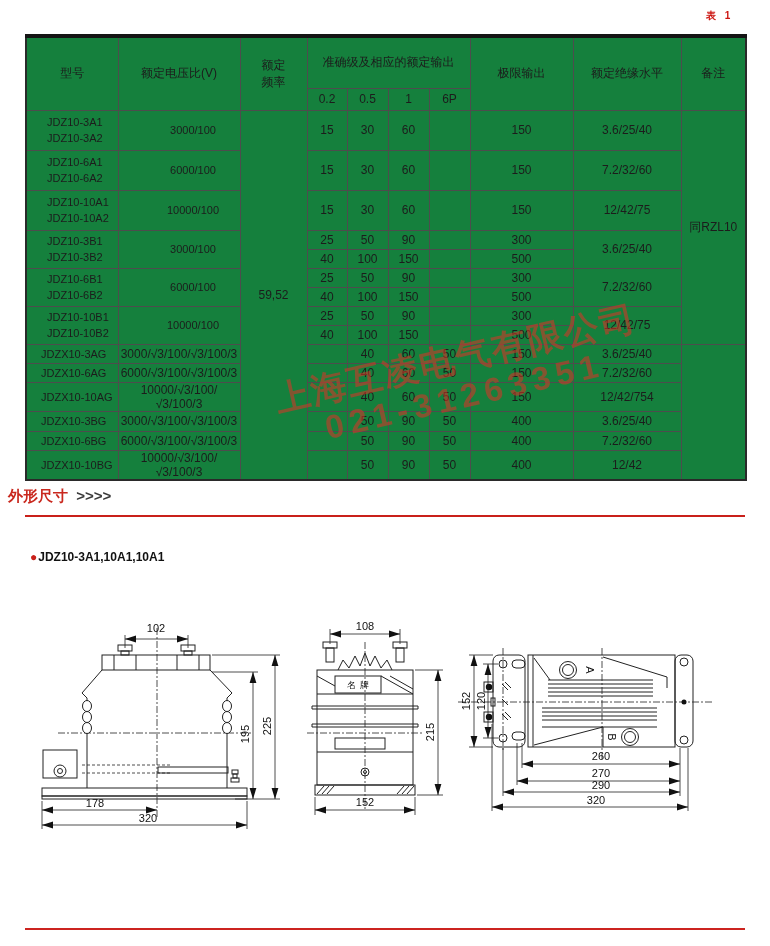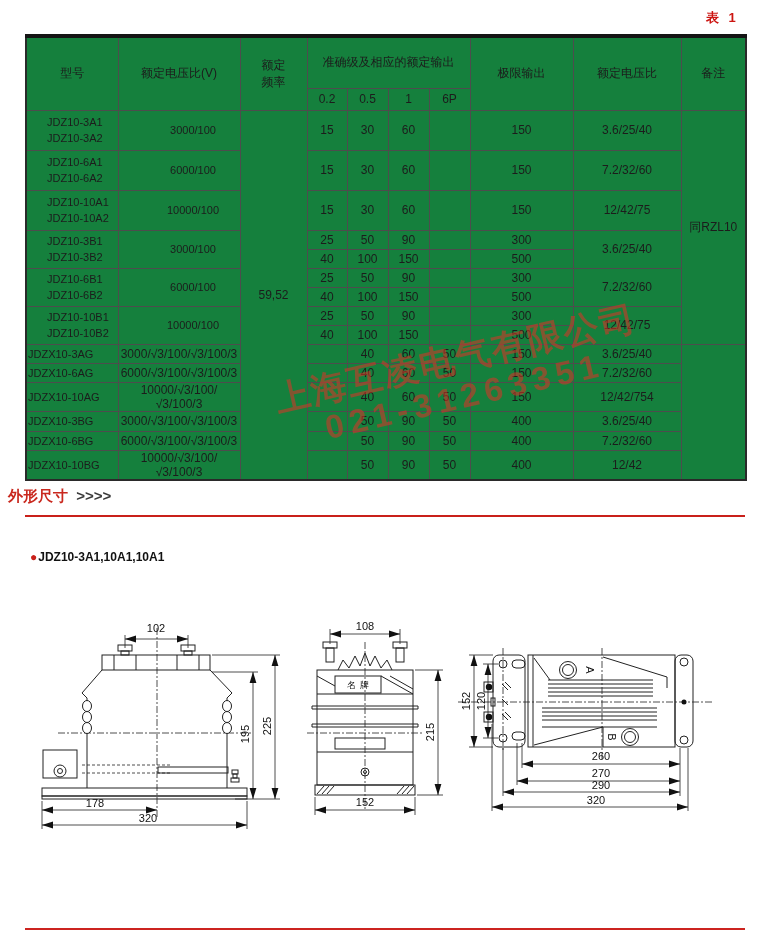--- a/index.html
+++ b/index.html
@@ -1,31 +1,31 @@
 <!DOCTYPE html>
 <html><head>
 <meta charset="utf-8">
 <style>
   html,body{margin:0;padding:0;background:#ffffff;}
   #page{position:relative;width:770px;height:946px;background:#fff;overflow:hidden;
         font-family:"Liberation Sans",sans-serif;color:#1c1c1c;}
 
   
-  .table-tag{position:absolute;left:706px;top:9px;color:#cc1511;font-size:13px;
+  .table-tag{position:absolute;left:706px;top:9px;color:#cc1511;font-size:10px;
              font-weight:bold;letter-spacing:3px;}
 
   
   .spec-table{position:absolute;left:25px;top:34px;width:720px;border-collapse:collapse;
               table-layout:fixed;background:#15803d;
               border:2px solid #2a2a2a;border-top:4px solid #141414;}
   .spec-table th,.spec-table td{border:1px solid #4d4d4d;text-align:center;
               vertical-align:middle;padding:0;font-weight:normal;font-size:12px;color:#1c1c1c;}
   .h-head{height:52px}.h-sub{height:22px}.h-a{height:40px}.h-b{height:19px}.h-x{height:19.4px}
   td.model{text-align:left;padding-left:20px;font-size:11px;line-height:16px;}
-  td.model-x{text-align:left;padding-left:1px;font-size:11px;}
+  td.model-x{text-align:left;padding-left:14px;font-size:11px;}
   td.ratio{font-size:11px;padding-left:28px;}
   td.ratio-x{font-size:12px;}
   th.hdr{font-size:12px;}
 
   
   .watermark{position:absolute;left:240px;top:338px;width:440px;transform:rotate(-13deg);
              color:#dd3326;opacity:.55;font-weight:bold;text-align:center;
              pointer-events:none;z-index:6;line-height:1.15;}
   .wm1{font-size:35px;letter-spacing:2px;white-space:nowrap;}
   .wm2{font-size:33px;letter-spacing:6px;white-space:nowrap;}
@@ -72,21 +72,21 @@
     <tbody>
         <tr class="h-head">
       <th class="hdr" rowspan="2">型号</th>
       <th class="hdr" rowspan="2">额定电压比(V)</th>
       <th class="hdr" rowspan="2">
         <div>额定</div>
         <div>频率</div>
       </th>
       <th class="hdr" colspan="4">准确级及相应的额定输出</th>
       <th class="hdr" rowspan="2">极限输出</th>
-      <th class="hdr" rowspan="2">额定电压比</th>
+      <th class="hdr" rowspan="2">额定绝缘水平</th>
       <th class="hdr" rowspan="2">备注</th>
     </tr>
     <tr class="h-sub">
       <th>0.2</th>
       <th>0.5</th>
       <th>1</th>
       <th>6P</th>
     </tr>
 
     <tr class="h-a">

